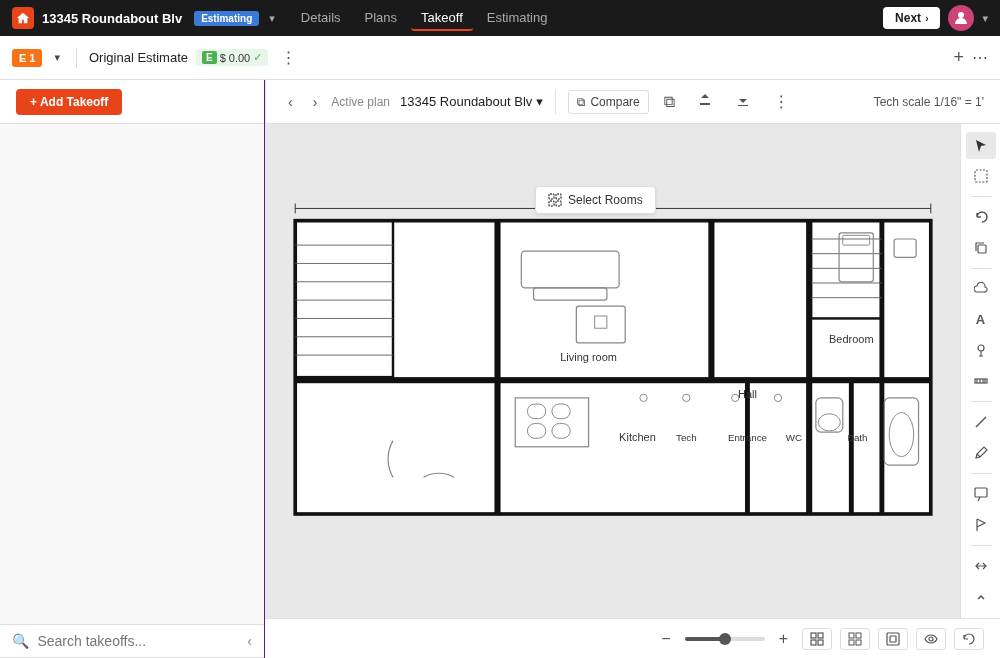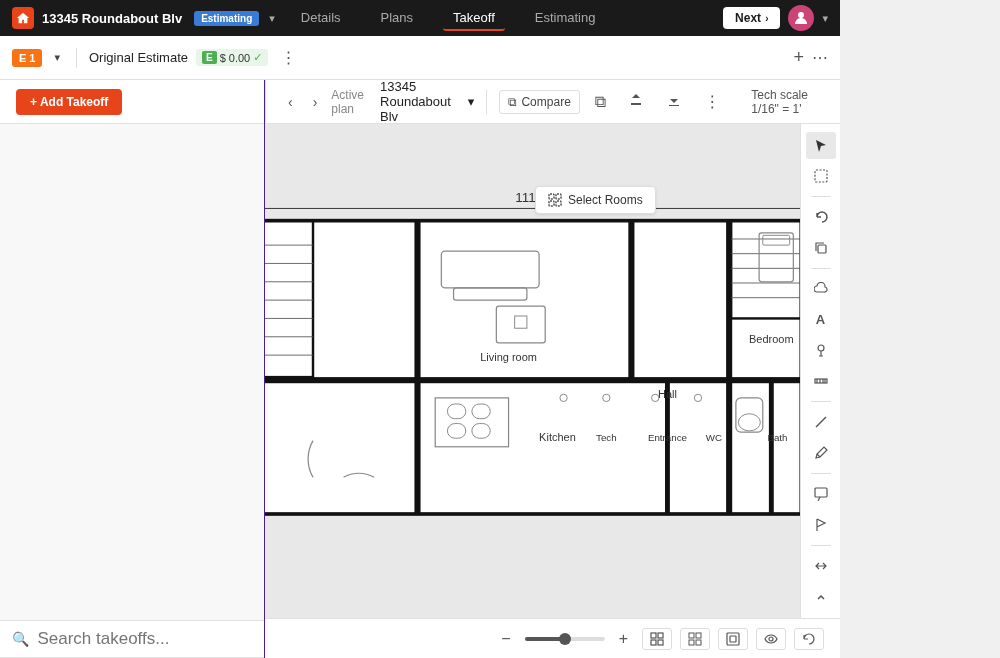--- a/index.html
+++ b/index.html
@@ -8,21 +8,21 @@
     
     .topbar {
       display: flex; align-items: center; background: #1a1a1a; height: 36px;
       padding: 0 12px; gap: 8px; color: #fff;
     }
     .topbar-logo { width: 22px; height: 22px; background: #e8441a; border-radius: 4px; display: flex; align-items: center; justify-content: center; flex-shrink: 0; }
     .topbar-logo svg { width: 14px; height: 14px; fill: white; }
     .topbar-title { font-size: 13px; font-weight: 600; color: #fff; margin-right: 4px; }
     .topbar-badge { background: #3a7bd5; color: #fff; font-size: 10px; padding: 2px 7px; border-radius: 3px; font-weight: 600; margin-right: 2px; }
     .topbar-chevron { color: #aaa; font-size: 11px; cursor: pointer; margin-right: 8px; }
-    .topbar-nav { display: flex; gap: 20px; }
+    .topbar-nav { display: flex; gap: 4px; }
     .topbar-nav-item { font-size: 13px; color: #aaa; padding: 4px 10px; cursor: pointer; border-radius: 3px; }
     .topbar-nav-item.active { color: #fff; border-bottom: 2px solid #e8441a; }
     .topbar-spacer { flex: 1; }
     .topbar-next-btn { background: #fff; color: #1a1a1a; font-size: 12px; font-weight: 600; padding: 4px 12px; border-radius: 4px; border: none; cursor: pointer; display: flex; align-items: center; gap: 4px; }
     .topbar-next-btn .chevron { font-size: 10px; }
     .topbar-avatar { width: 26px; height: 26px; border-radius: 50%; background: #c47; overflow: hidden; display: flex; align-items: center; justify-content: center; cursor: pointer; }
     .topbar-avatar-chevron { color: #aaa; font-size: 11px; cursor: pointer; }
 
     
     .estimate-bar {
@@ -64,21 +64,21 @@
     
     .left-sidebar {
       width: 265px; background: #f8f8f8; border-right: 1px solid #4c1d95;
       display: flex; flex-direction: column;
     }
     .sidebar-search {
       display: flex; align-items: center; padding: 8px 12px; border-top: 1px solid #e0e0e0; border-bottom: 1px solid #e0e0e0;
       gap: 8px; background: #fff; margin-top: auto;
     }
     .sidebar-search input {
-      border: none; outline: none; font-size: 17px; color: #888; background: transparent; flex: 1;
+      border: none; outline: none; font-size: 14px; color: #888; background: transparent; flex: 1;
     }
     .sidebar-search-icon { color: #888; font-size: 14px; }
     .sidebar-collapse { color: #888; cursor: pointer; font-size: 14px; }
     .sidebar-content { flex: 1; overflow-y: auto; }
 
     
     .canvas-area {
       flex: 1; background: #e8e8e8; position: relative; overflow: hidden;
     }
 
@@ -115,21 +115,21 @@
     .zoom-btn { background: none; border: none; cursor: pointer; font-size: 16px; color: #555; padding: 2px 6px; border-radius: 3px; }
     .zoom-slider { width: 80px; height: 4px; background: #ddd; border-radius: 2px; position: relative; cursor: pointer; }
     .zoom-slider-track { width: 50%; height: 100%; background: #555; border-radius: 2px; }
     .zoom-slider-thumb { position: absolute; top: 50%; left: 50%; transform: translate(-50%, -50%); width: 12px; height: 12px; background: #555; border-radius: 50%; }
     .view-btn { background: none; border: 1px solid #ddd; cursor: pointer; font-size: 13px; color: #555; padding: 3px 7px; border-radius: 3px; display: flex; align-items: center; }
 
     
     .floor-plan-svg { width: 680px; }
 
     
-    .app-container { display: flex; flex-direction: column; height: 658px; width: 840px; justify-content: space-between; }
+    .app-container { display: flex; flex-direction: column; height: 658px; width: 1000px; justify-content: space-between; }
     .content-row { display: flex; flex: 1; overflow: hidden; }
 
     .main-area { display: flex; flex-direction: column; flex: 1; overflow: hidden; }
     .canvas-with-right { display: flex; flex: 1; overflow: hidden; }
   </style>
 </head>
 <body>
 
 <div class="app-container">
 

